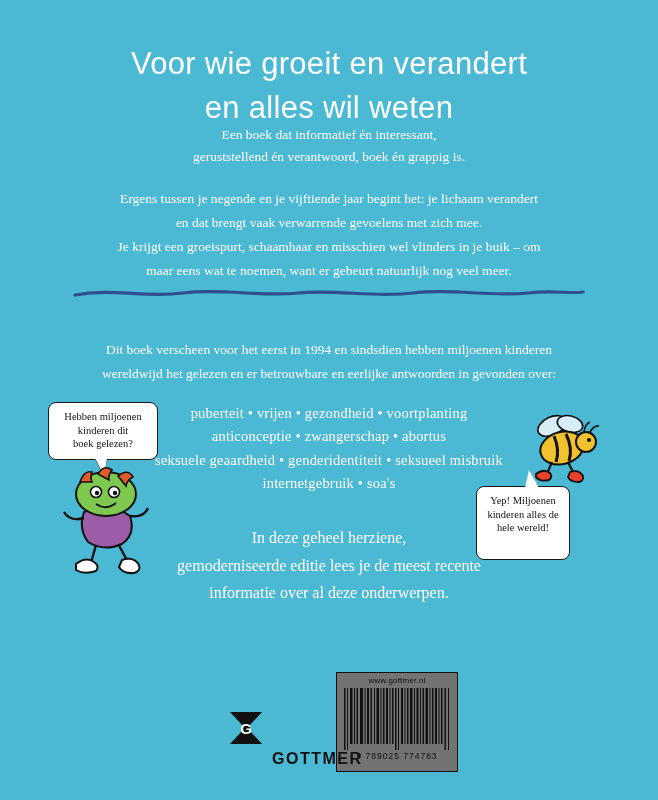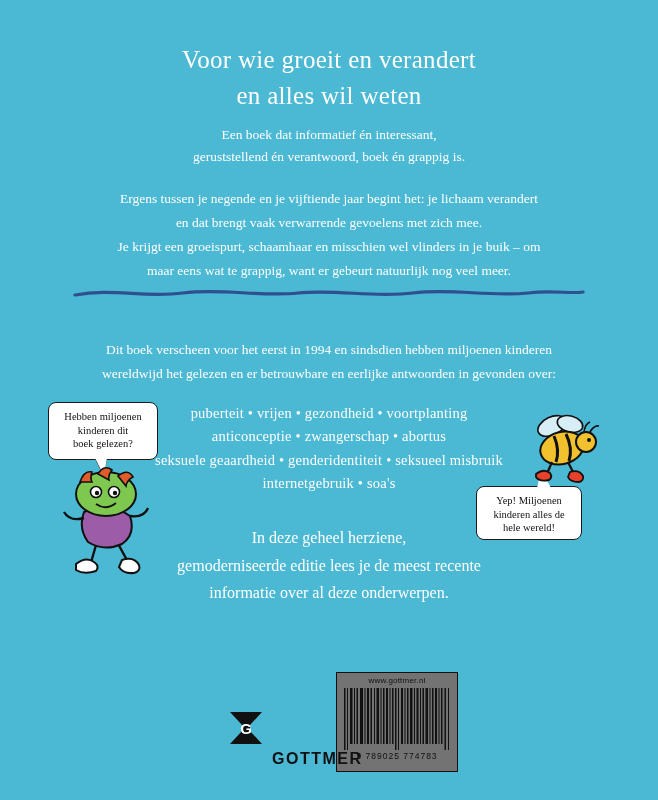--- a/index.html
+++ b/index.html
@@ -23,25 +23,25 @@
     box-sizing: border-box;
   }
 
   
   .headline {
     position: absolute;
     top: 42px;
     left: 0;
     width: 658px;
     text-align: center;
-    font-size: 25px;
+    font-size: 31px;
     line-height: 1.42;
     letter-spacing: 0.3px;
     color: #ffffff;
-    font-family: Liberation Serif, serif;
+    font-family: Liberation Sans, sans-serif;
   }
   .headline .l2 { display: block; }
 
   
   .intro {
     position: absolute;
     top: 124px;
     left: 0;
     width: 658px;
     text-align: center;
@@ -138,22 +138,22 @@
     bottom: -17px;
     width: 0; height: 0;
     border-left: 9px solid transparent;
     border-right: 3px solid transparent;
     border-top: 18px solid #ffffff;
     filter: drop-shadow(0 1px 0 #1a1a1a);
   }
   .bubble-right {
     left: 476px;
     top: 486px;
-    width: 106px;
-    padding: 7px 6px 4px;
+    width: 94px;
+    padding: 7px 6px 24px;
     font-size: 10.5px;
     line-height: 1.3;
   }
   .bubble-right .tail {
     position: absolute;
     right: 30px;
     top: -17px;
     width: 0; height: 0;
     border-left: 4px solid transparent;
     border-right: 10px solid transparent;
@@ -248,21 +248,21 @@
 
   <div class="intro">
     <span>Een boek dat informatief én interessant,</span>
     <span>geruststellend én verantwoord, boek én grappig is.</span>
   </div>
 
   <div class="body-para">
     <span>Ergens tussen je negende en je vijftiende jaar begint het: je lichaam verandert</span>
     <span>en dat brengt vaak verwarrende gevoelens met zich mee.</span>
     <span>Je krijgt een groeispurt, schaamhaar en misschien wel vlinders in je buik – om</span>
-    <span>maar eens wat te grappig, want er gebeurt natuurlijk nog veel meer.</span>
+    <span>maar eens wat te noemen, want er gebeurt natuurlijk nog veel meer.</span>
   </div>
 
   <div class="divider">
     <svg width="512" height="16" viewBox="0 0 512 16" xmlns="http://www.w3.org/2000/svg" aria-hidden="true">
       <path d="M2,10 C40,3 70,13 110,8 C150,3 185,12 225,8 C265,4 300,13 340,8 C380,3 415,12 455,8 C480,5 498,9 510,7" fill="none" stroke="#2f4f8f" stroke-width="3.2" stroke-linecap="round"></path>
     </svg>
   </div>
 
   <div class="second-block">
     <span>Dit boek verscheen voor het eerst in 1994 en sindsdien hebben miljoenen kinderen</span>

